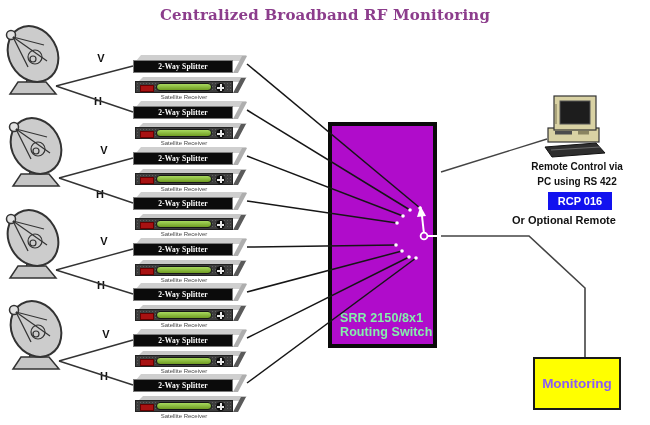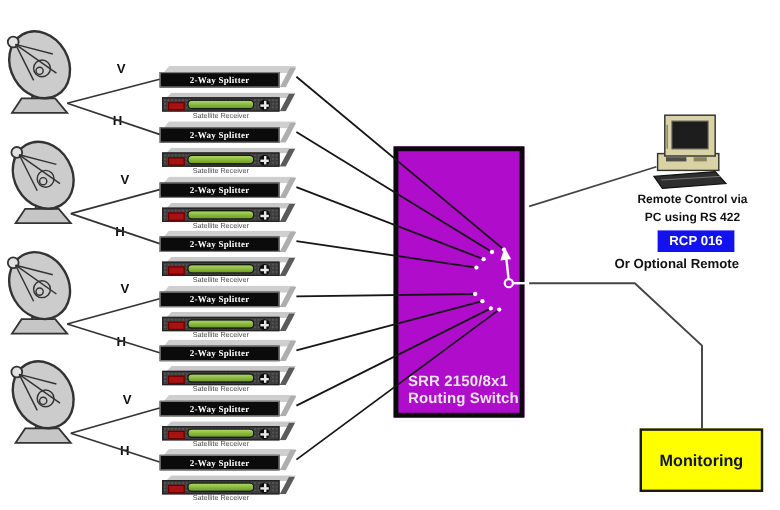--- a/index.html
+++ b/index.html
@@ -36,40 +36,41 @@
     background:linear-gradient(#a8d95e,#6f9c22);border:1.5px solid #161616;border-radius:4px;}
   .rx-nav{position:absolute;right:7px;top:1px;width:9px;height:9px;background:#0d0d0d;border-radius:50%;}
   .rx-nav::before{content:"";position:absolute;left:1px;top:3.5px;width:7px;height:2px;background:#e8e8e8;}
   .rx-nav::after{content:"";position:absolute;left:3.5px;top:1px;width:2px;height:7px;background:#e8e8e8;}
   .rx-cap{position:absolute;left:0;top:17px;width:98px;text-align:center;font-size:6px;color:#4a4a4a;}
   
   .vh{position:absolute;width:14px;height:12px;text-align:center;font-weight:bold;font-size:11px;color:#111;}
   
   #switchbox{position:absolute;left:328px;top:122px;width:109px;height:226px;
     background:#B00CCB;border:4px solid #0a0a0a;box-sizing:border-box;}
-  #switchlabel{position:absolute;left:8px;bottom:5px;color:#e5e5e5;font-weight:bold;
+  #switchlabel{position:absolute;left:8px;bottom:5px;color:#86efac;font-weight:bold;
     font-size:12.5px;line-height:13.5px;letter-spacing:.1px;}
   
   #remote-caption{position:absolute;left:512px;top:160px;width:130px;text-align:center;
     font-weight:bold;font-size:10px;line-height:14.5px;color:#111;}
   #rcp{position:absolute;left:548px;top:192px;width:64px;height:18px;background:#1212EF;
     color:#fff;font-weight:bold;font-size:11px;display:flex;align-items:center;justify-content:center;}
   #alt-caption{position:absolute;left:512px;top:213px;width:130px;
     font-weight:bold;font-size:11px;line-height:14.5px;color:#111;}
-  #monitorbox{position:absolute;left:533px;top:357px;width:103px;height:53px;background:#FFFF00;
+  #monitorbox{position:absolute;left:533px;top:357px;width:88px;height:53px;background:#FFFF00;
     border:2px solid #1a1a1a;box-sizing:border-box;display:flex;flex-direction:column;
-    align-items:center;justify-content:center;font-weight:bold;font-size:13.5px;line-height:16px;color:#0f172a;}
+    align-items:center;justify-content:center;font-weight:bold;font-size:13.5px;line-height:16px;color:#8b5cf6;}
   
   #wires{position:absolute;left:0;top:0;width:650px;height:425px;pointer-events:none;}
 </style>
 </head>
 <body>
 
 <div id="stage">
 
+  <div id="title">Centralized Broadband RF Monitoring</div>
 
   <div id="switchbox">
     <div id="switchlabel">
       <div>SRR 2150/8x1</div>
       <div>Routing Switch</div>
     </div>
   </div>
 
   <div class="row" style="top:55px">
     <div class="splitter">

